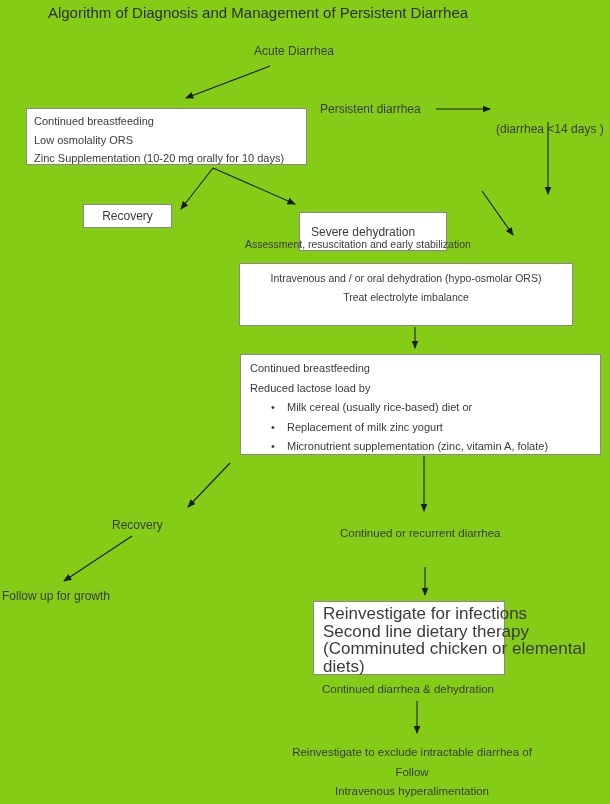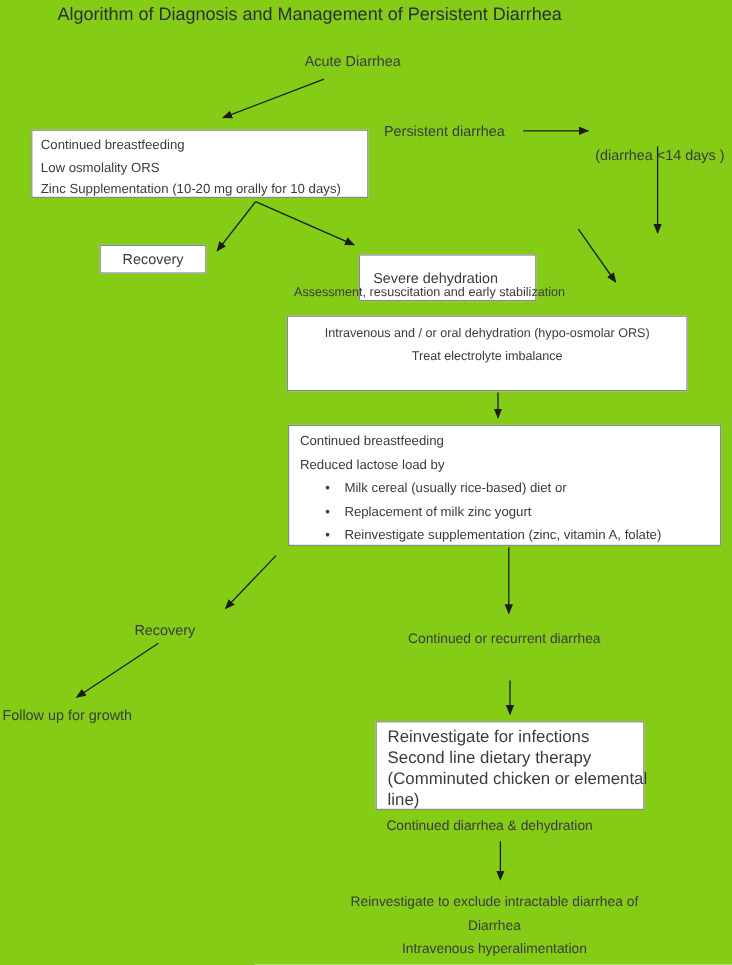--- a/index.html
+++ b/index.html
@@ -32,21 +32,21 @@
     text-align:center;padding-top:5px;}
   #box-stab .bl{line-height:19px;white-space:nowrap;}
   
   #box-nutrition{left:240px;top:354px;width:361px;height:101px;font-size:11px;padding-top:4px;}
   #box-nutrition .bl{padding-left:9px;line-height:19.5px;white-space:nowrap;}
   #box-nutrition ul{margin:0;padding:0;list-style:none;}
   #box-nutrition li{line-height:19.5px;padding-left:46px;white-space:nowrap;}
   #box-nutrition li .bullet{position:absolute;left:30px;}
   #box-nutrition li{position:relative;}
   
-  #box-reinv{left:313px;top:601px;width:224px;height:74px;font-size:14px;padding-top:3px;}
+  #box-reinv{left:313px;top:601px;width:192px;height:74px;font-size:17px;padding-top:3px;}
   #box-reinv .bl{padding-left:9px;line-height:17.5px;white-space:nowrap;}
   
   #lbl-acute{left:234px;top:44px;width:120px;text-align:center;}
   #lbl-persistent{left:320px;top:102px;}
   #lbl-duration{left:496px;top:102px;margin-top:20px;}
   #lbl-assessment{left:245px;top:238px;font-size:10.5px;}
   #lbl-recovery2{left:112px;top:518px;}
   #lbl-followup{left:2px;top:589px;}
   #lbl-continued{left:340px;top:523px;font-size:11.5px;line-height:20px;}
   #lbl-contdehyd{left:322px;top:683px;font-size:11.5px;}
@@ -116,41 +116,41 @@
       <li>
         <span class="bullet">•</span>
         <span>Milk cereal (usually rice-based) diet or</span>
       </li>
       <li>
         <span class="bullet">•</span>
         <span>Replacement of milk zinc yogurt</span>
       </li>
       <li>
         <span class="bullet">•</span>
-        <span>Reinvestigate supplementation (zinc, vitamin A, folate)</span>
+        <span>Micronutrient supplementation (zinc, vitamin A, folate)</span>
       </li>
     </ul>
   </div>
 
   <div class="abs lbl" id="lbl-recovery2">Recovery</div>
 
   <div class="abs lbl" id="lbl-followup">Follow up for growth</div>
 
   <div class="abs lbl" id="lbl-continued">
     <div>Continued or recurrent diarrhea</div>
   </div>
 
   <div class="box" id="box-reinv">
     <div class="bl">Reinvestigate for infections</div>
     <div class="bl">Second line dietary therapy</div>
     <div class="bl">(Comminuted chicken or elemental</div>
-    <div class="bl">line)</div>
+    <div class="bl">diets)</div>
   </div>
 
   <div class="abs lbl" id="lbl-contdehyd">Continued diarrhea &amp; dehydration</div>
 
   <div class="abs" id="lbl-final">
     <div>Reinvestigate to exclude intractable diarrhea of</div>
-    <div>Diarrhea</div>
+    <div>Follow</div>
     <div>Intravenous hyperalimentation</div>
   </div>
 
 </div>
 
 </body></html>

